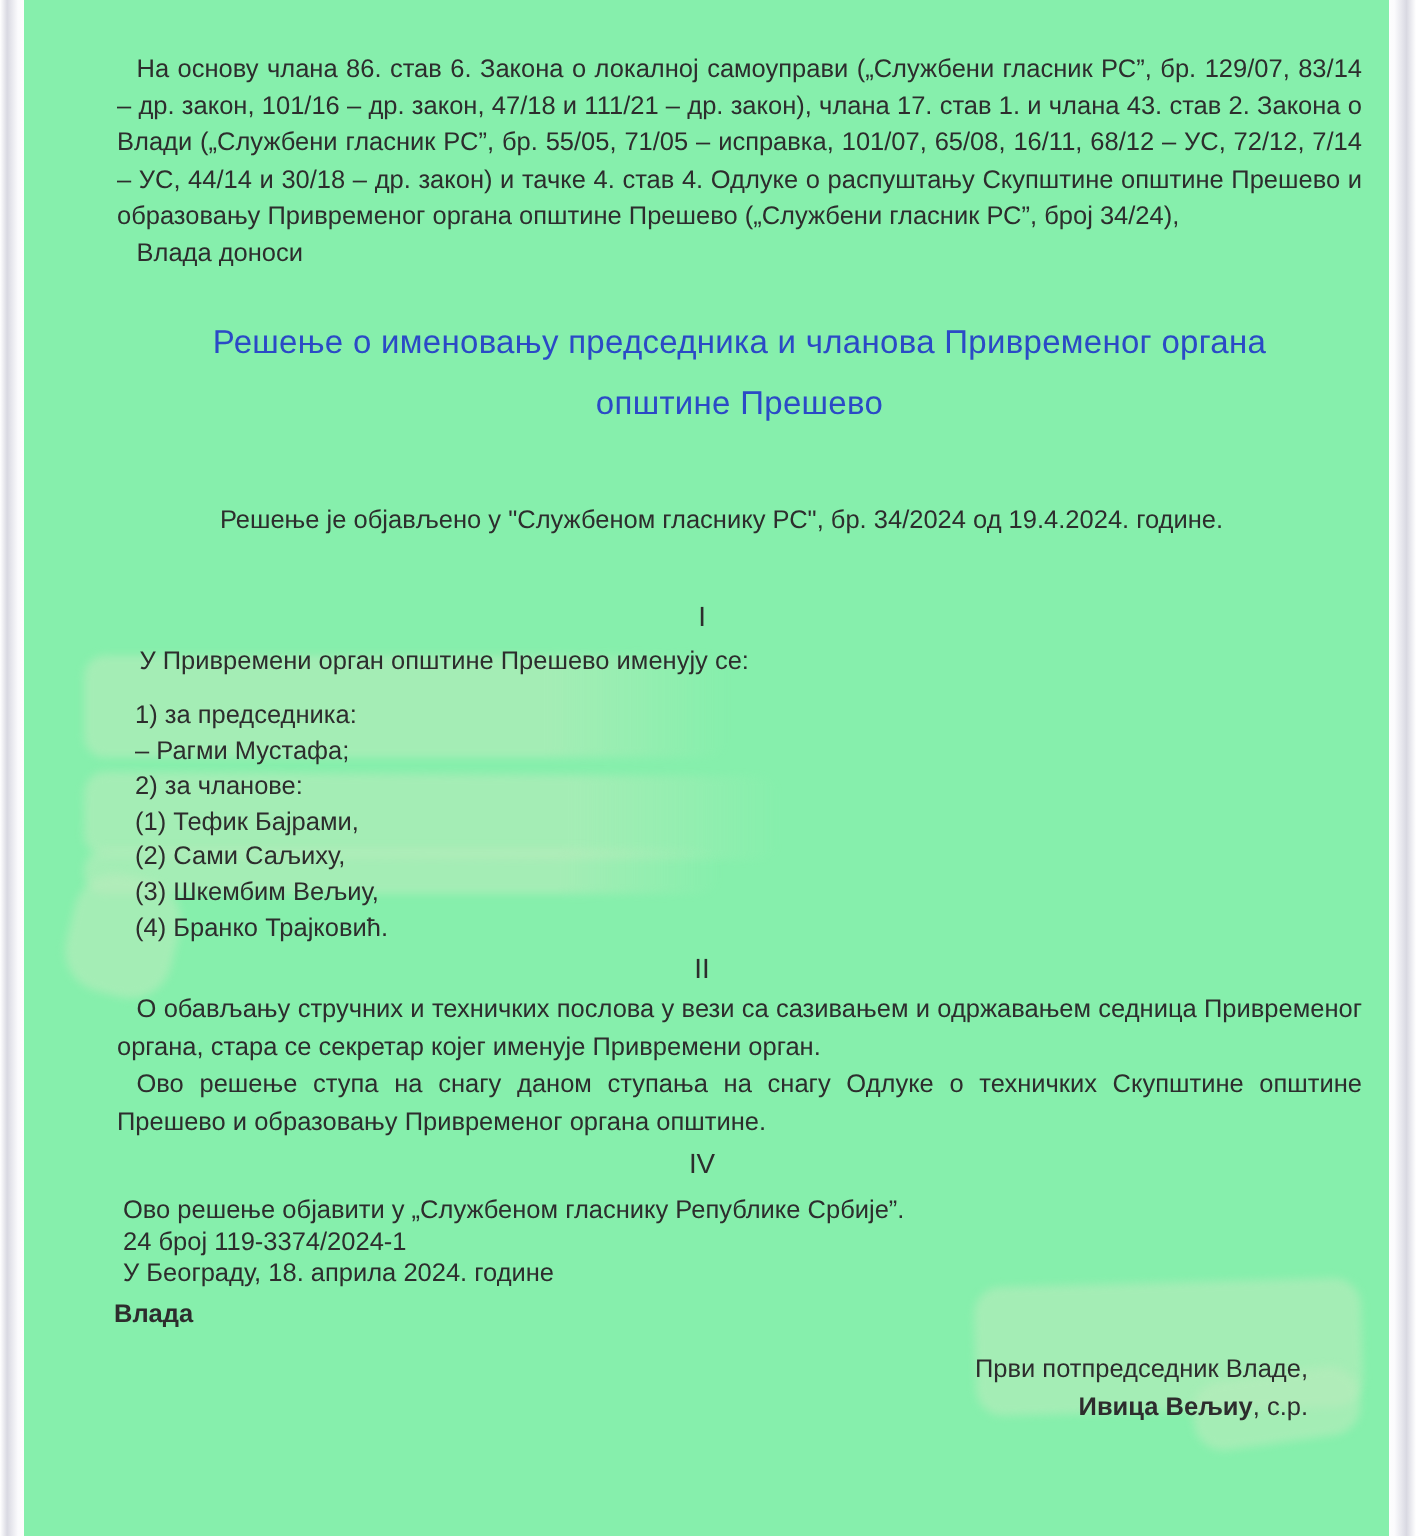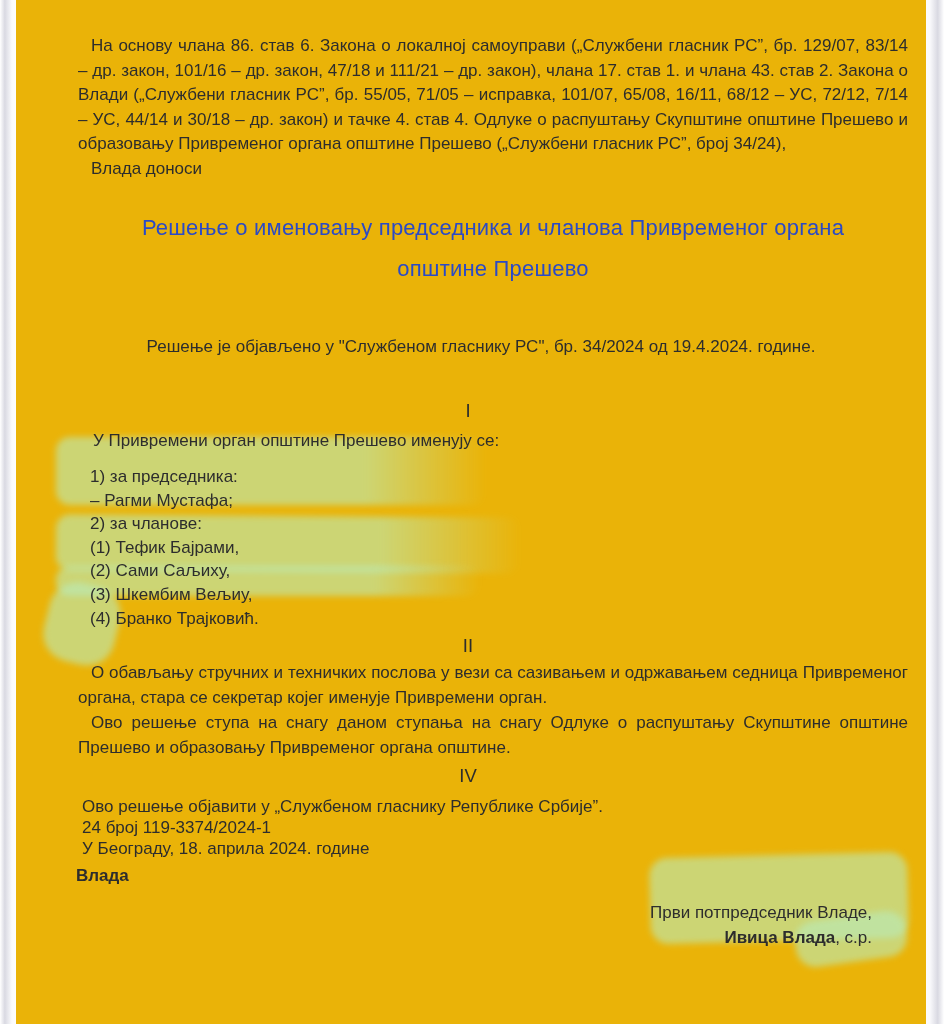--- a/index.html
+++ b/index.html
@@ -5,21 +5,21 @@
   :root{
     --title-blue:#2b4ac6;
     --highlight-green:#b9ecbc;
     --text-color:#2d2d2d;
     --edge-grey:#d9d9e2;
   }
   html,body{margin:0;padding:0;background:#ffffff;}
   .page{
     position:relative;
     width:944px;height:1024px;
-    background:#eab308;
+    background:#86efac;
     overflow:hidden;
     font-family:"Liberation Sans","DejaVu Sans",sans-serif;
     color:var(--text-color);
     font-size:17px;
   }
   
   .edge-left{position:absolute;left:0;top:0;width:16px;height:100%;
     background:linear-gradient(90deg,#fff 0%,var(--edge-grey) 30%,#fbfbfd 75%,#fdfdfd 100%);}
   .edge-right{position:absolute;right:0;top:0;width:18px;height:100%;
     background:linear-gradient(270deg,#fff 0%,var(--edge-grey) 35%,#fbfbfd 80%,#fdfdfd 100%);}
@@ -102,28 +102,28 @@
       <div class="item">2) за чланове:</div>
       <div class="item">(1) Тефик Бајрами,</div>
       <div class="item">(2) Сами Саљиху,</div>
       <div class="item">(3) Шкембим Вељиу,</div>
       <div class="item">(4) Бранко Трајковић.</div>
     </div>
 
     <p class="roman roman-2">II</p>
     <p class="doc-par par-2">О обављању стручних и техничких послова у вези са сазивањем и одржавањем седница Привременог органа, стара се секретар којег именује Привремени орган.</p>
 
-    <p class="doc-par par-3">Ово решење ступа на снагу даном ступања на снагу Одлуке о распуштању Скупштине општине Прешево и образовању Привременог органа општине.</p>
+    <p class="doc-par par-3">Ово решење ступа на снагу даном ступања на снагу Одлуке о техничких Скупштине општине Прешево и образовању Привременог органа општине.</p>
 
     <p class="roman roman-4">IV</p>
     <p class="sec4-line sec4-first">Ово решење објавити у „Службеном гласнику Републике Србије”.</p>
     <p class="sec4-line">24 број 119-3374/2024-1</p>
     <p class="sec4-line">У Београду, 18. априла 2024. године</p>
 
     <p class="issuer">Влада</p>
 
     <div class="signature">
       <div>Први потпредседник Владе,</div>
-      <div><span class="sig-name">Ивица Влада</span><span>, с.р.</span></div>
+      <div><span class="sig-name">Ивица Вељиу</span><span>, с.р.</span></div>
     </div>
 
   </div>
 </div>
 
 </body></html>

